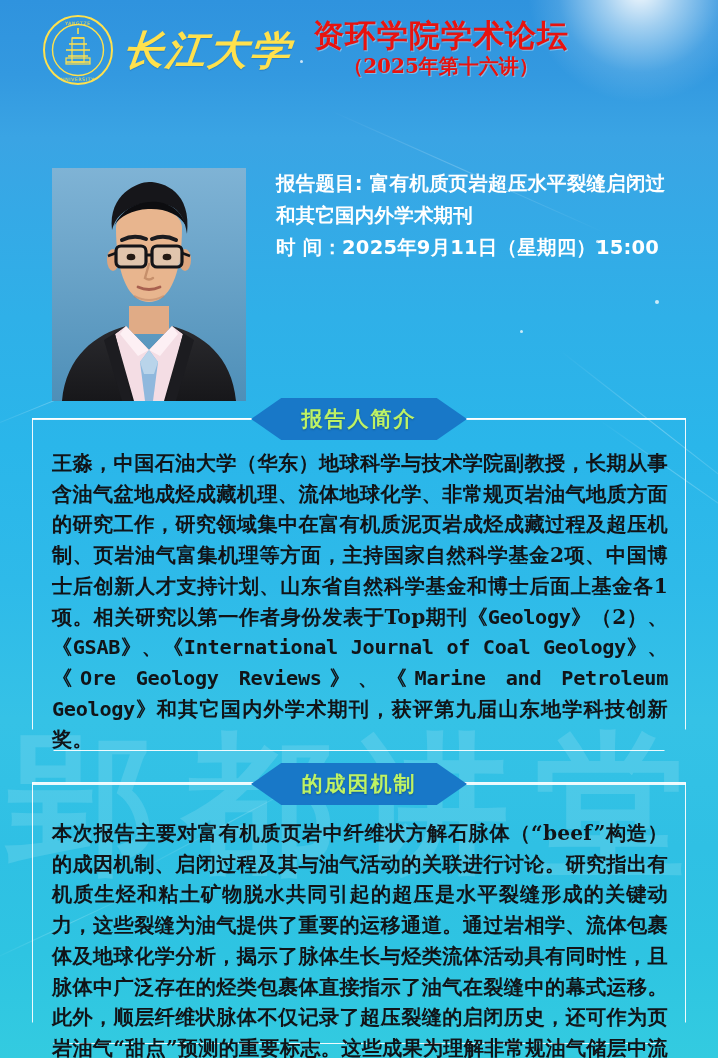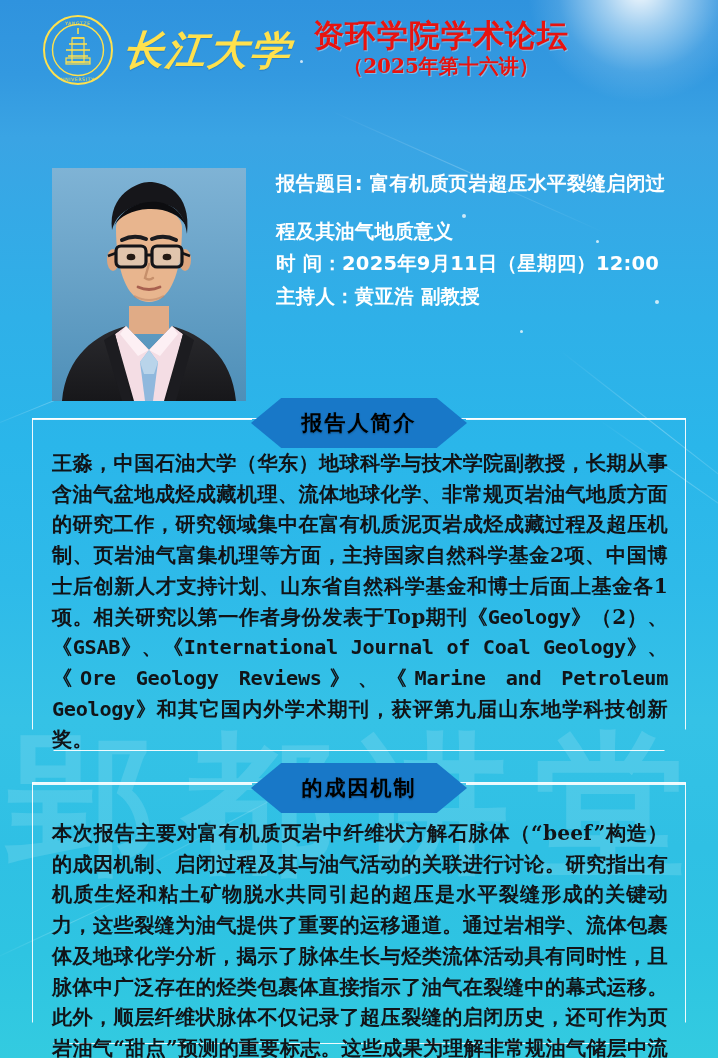--- a/index.html
+++ b/index.html
@@ -78,41 +78,41 @@
   .photo{
     position:absolute;left:52px;top:168px;width:194px;height:233px;
     overflow:hidden;background:#5c9cc4;
   }
   .photo svg{display:block;}
   .info{
     position:absolute;left:276px;top:170px;right:14px;
     color:#ffffff;font-family:"DejaVu Sans",sans-serif;
   }
   .info-line{font-size:19.5px;font-weight:700;line-height:1.42;margin-bottom:5px;letter-spacing:0.2px;}
-  .info-line.tight{margin-bottom:20px;}
+  .info-line.tight{margin-bottom:4px;}
 
   
   .frame{
     position:absolute;
     border:1.5px solid rgba(255,255,255,0.92);
     box-sizing:border-box;
   }
   .frame-bio{left:32px;top:418px;width:654px;height:333px;
     clip-path:polygon(0 0, 100% 0, 100% calc(100% - 22px), calc(100% - 22px) 100%, 22px 100%, 0 calc(100% - 22px));}
   .frame-abs{left:32px;top:782px;width:654px;height:262px;
     clip-path:polygon(0 0, 100% 0, 100% calc(100% - 22px), calc(100% - 22px) 100%, 22px 100%, 0 calc(100% - 22px));}
 
   
   .banner{
     position:absolute;left:50%;transform:translateX(-50%);
-    width:216px;height:50px;
+    width:216px;height:42px;
     background:#1878c8;
     clip-path:polygon(14% 0, 86% 0, 100% 50%, 86% 100%, 14% 100%, 0 50%);
     display:flex;align-items:center;justify-content:center;
-    color:#000000;font-size:21px;font-weight:700;letter-spacing:2px;
+    color:#bef264;font-size:21px;font-weight:700;letter-spacing:2px;
     font-family:"DejaVu Sans",sans-serif;
     text-shadow:0 1px 2px rgba(0,0,0,0.25);
     z-index:4;
   }
   .banner-bio{top:398px;}
   .banner-abs{top:763px;}
   .banner-rule{
     position:absolute;height:1.5px;background:rgba(255,255,255,0.9);z-index:3;
   }
 
@@ -225,23 +225,22 @@
       <path d="M97 96 L93 110 q4 3 8 0" stroke="#c68f6b" stroke-width="2.4" fill="none" stroke-linecap="round"></path>
 
       <path d="M86 119 q11 5 22 0" stroke="#a8604f" stroke-width="2.8" fill="none" stroke-linecap="round"></path>
 
       <path d="M82 128 q15 8 30 0" stroke="rgba(180,125,95,0.45)" stroke-width="2" fill="none"></path>
     </svg>
   </div>
 
   <div class="info">
     <div class="info-line tight">报告题目: 富有机质页岩超压水平裂缝启闭过</div>
-    <div class="info-line">程及其油气地质意义</div>
-    <div class="info-line">时 间：2025年9月11日（星期四）12:00</div>
-    <div class="info-line">主持人：黄亚浩  副教授</div>
+    <div class="info-line">和其它国内外学术期刊</div>
+    <div class="info-line">时 间：2025年9月11日（星期四）15:00</div>
   </div>
 
   <div class="banner-rule" style="left:32px;top:418px;width:220px;"></div>
   <div class="banner-rule" style="left:466px;top:418px;width:220px;"></div>
   <div class="banner banner-bio">报告人简介</div>
   <div class="frame frame-bio"></div>
 
   <div class="body-text bio-text"><span>王淼，中国石油大学（华东）地球科学与技术学院副教授，长期从事含油气盆地成烃成藏机理、流体地球化学、非常规页岩油气地质方面的研究工作，研究领域集中在富有机质泥页岩成烃成藏过程及超压机制、页岩油气富集机理等方面，主持国家自然科学基金2项、中国博士后创新人才支持计划、山东省自然科学基金和博士后面上基金各1项。相关研究以第一作者身份发表于Top期刊</span><span class="mono">《Geology》</span><span>（2）、</span><span class="mono">《GSAB》</span><span>、</span><span class="mono">《International Journal of Coal Geology》</span><span>、</span><span class="mono">《Ore Geology Reviews》</span><span>、</span><span class="mono">《Marine and Petroleum Geology》</span><span>和其它国内外学术期刊，获评第九届山东地学科技创新奖。</span></div>
 
   <div class="banner-rule" style="left:32px;top:783px;width:220px;"></div>

